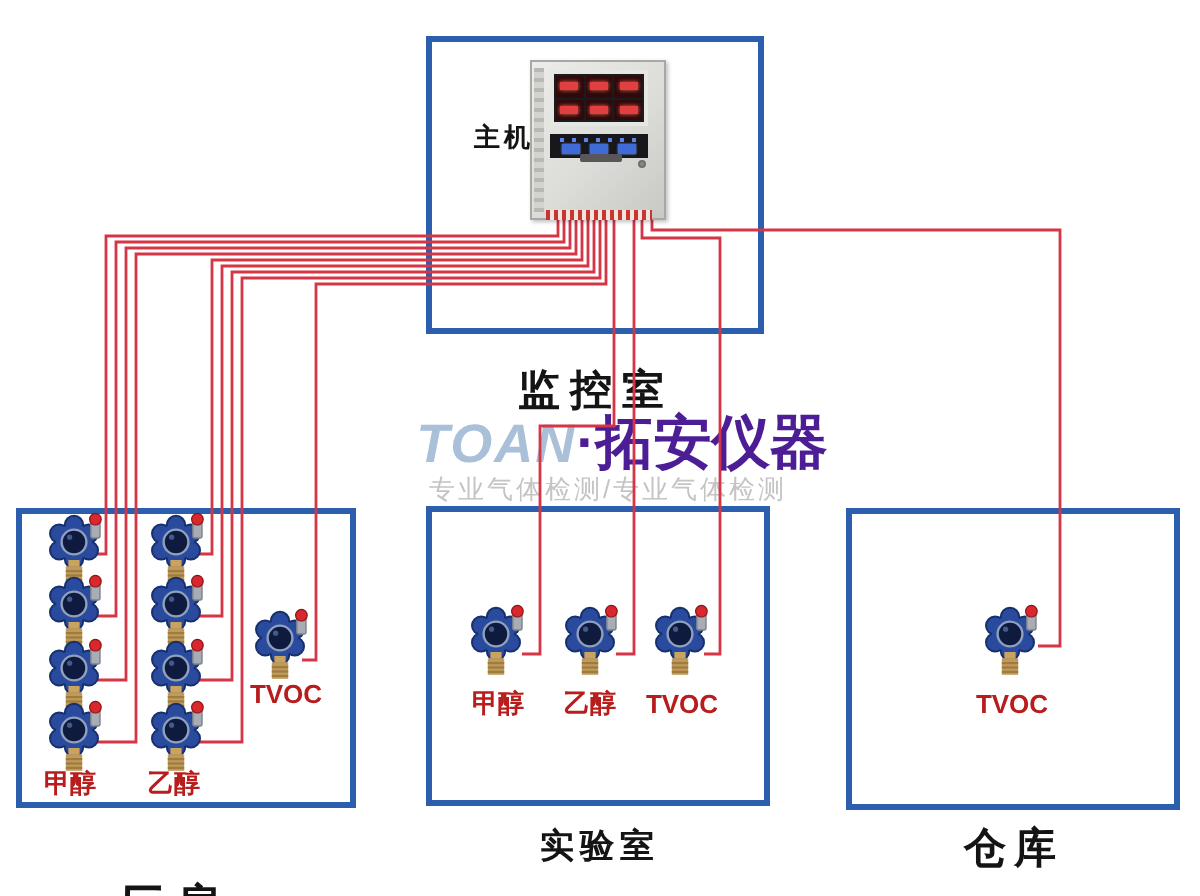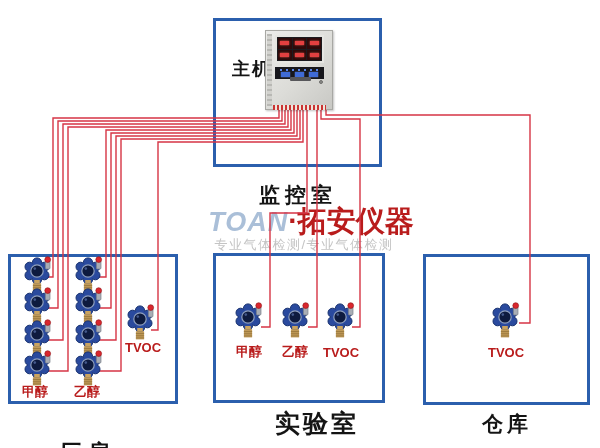--- a/index.html
+++ b/index.html
@@ -3,38 +3,38 @@
 <meta charset="utf-8">
 <style>
   html,body{margin:0;padding:0;background:#fff;}
   .stage{position:relative;width:600px;height:448px;background:#ffffff;overflow:hidden;
          font-family:"Liberation Sans",sans-serif;}
 
   
   .wm-brand{position:absolute;left:311px;top:222px;transform:translate(-50%,-50%);
             white-space:nowrap;z-index:0;font-weight:bold;}
   .wm-latin{font-style:italic;font-size:27px;color:#aabfd8;letter-spacing:1px;}
-  .wm-cjk{font-size:29px;color:#b91c1c;}
+  .wm-cjk{font-size:29px;color:#4c1d95;}
   .wm-tag{position:absolute;left:304px;top:245px;transform:translate(-50%,-50%);
           white-space:nowrap;z-index:0;font-size:13px;color:#c4c4c4;letter-spacing:1.5px;}
 
   
   .room-box{position:absolute;border:3px solid #2b5fad;box-sizing:border-box;z-index:1;background:transparent;}
   #box-monitor{left:213px;top:18px;width:169px;height:149px;}
   #box-factory{left:8px;top:254px;width:170px;height:150px;}
   #box-lab{left:213px;top:253px;width:172px;height:150px;}
   #box-warehouse{left:423px;top:254px;width:167px;height:151px;}
 
   .room-label{position:absolute;transform:translate(-50%,-50%);font-weight:bold;color:#141414;
               white-space:nowrap;z-index:1;font-family:"DejaVu Serif","Liberation Serif",serif;}
   #lbl-monitor{left:298px;top:195px;font-size:21px;letter-spacing:5px;}
   #lbl-factory{left:88px;top:427px;font-size:22px;letter-spacing:7px;margin-top:26px;}
-  #lbl-lab{left:317px;top:423px;font-size:25px;letter-spacing:3px;}
+  #lbl-lab{left:300px;top:423px;font-size:17px;letter-spacing:3px;}
   #lbl-warehouse{left:507px;top:424px;font-size:21px;letter-spacing:4px;}
-  #lbl-host{left:252px;top:69px;font-size:18px;letter-spacing:2px;}
+  #lbl-host{left:252px;top:69px;font-size:13px;letter-spacing:2px;}
 
   .gas-label{position:absolute;transform:translate(-50%,-50%);font-weight:bold;font-size:13px;
              color:#b91c1c;white-space:nowrap;z-index:3;}
 
   
   .unit{position:absolute;left:265px;top:30px;width:68px;height:80px;z-index:3;
         background:linear-gradient(135deg,#ececea 0%,#dcdcd8 55%,#c8c8c4 100%);
         border:1px solid #a8a8a4;box-sizing:border-box;box-shadow:1px 1px 2px rgba(0,0,0,.25);}
   .unit-hinge{position:absolute;left:1px;top:3px;width:5px;height:72px;
               background:repeating-linear-gradient(180deg,#b8b8b4 0 2px,#d2d2ce 2px 5px);}

